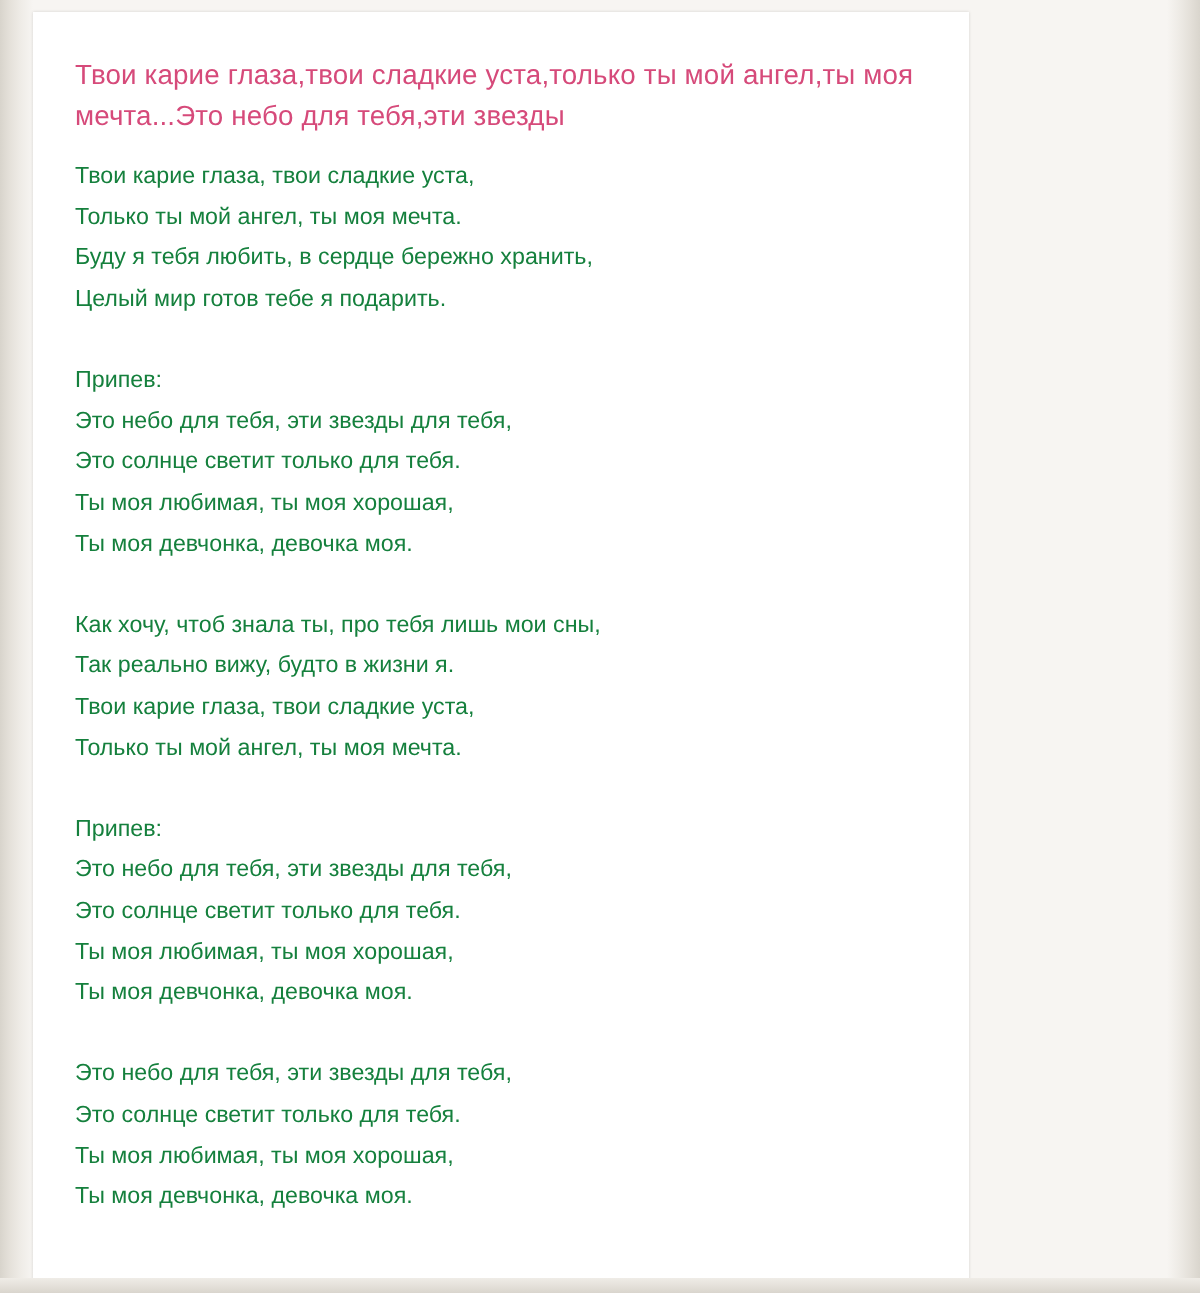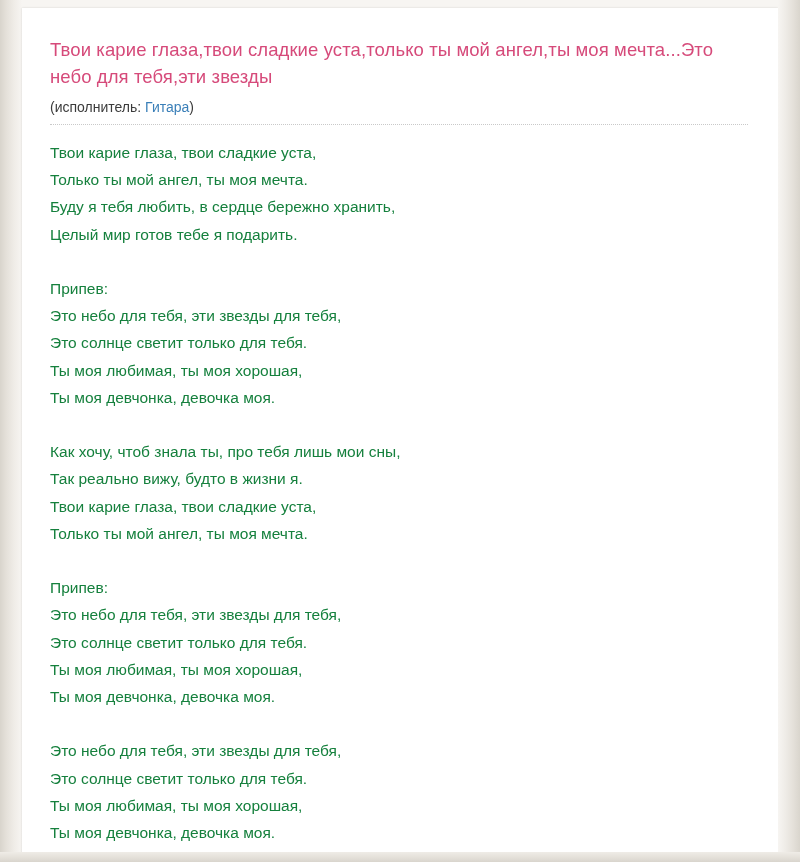--- a/index.html
+++ b/index.html
@@ -20,21 +20,21 @@
     width: 800px;
     height: 862px;
     background:
       linear-gradient(90deg, #d8d4cc 0px, #e4e0d9 6px, #efece7 14px, #f7f5f2 22px),
       #f2f0ec;
   }
   .sheet {
     position: absolute;
     left: 22px;
     top: 8px;
-    width: 756px;
+    width: 624px;
     height: 846px;
     background: #ffffff;
     box-shadow: 0 0 2px rgba(0,0,0,0.14);
   }
   .sheet-inner {
     padding: 28px 30px 0 28px;
     box-sizing: border-box;
   }
   .song-title {
     color: #d64a7a;
@@ -81,24 +81,20 @@
   }
 </style>
 </head>
 <body>
 
 <div class="page-frame">
   <div class="sheet">
     <div class="sheet-inner">
       <h1 class="song-title">Твои карие глаза,твои сладкие уста,только ты мой ангел,ты моя мечта...Это небо для тебя,эти звезды</h1>
 
-      <div class="performer-line">
-        <span>(исполнитель:</span>
-        <a class="performer-link" href="#">Гитара</a><span>)</span>
-      </div>
 
       <div class="lyrics">Твои карие глаза, твои сладкие уста,
 Только ты мой ангел, ты моя мечта.
 Буду я тебя любить, в сердце бережно хранить,
 Целый мир готов тебе я подарить.
 
 Припев:
 Это небо для тебя, эти звезды для тебя,
 Это солнце светит только для тебя.
 Ты моя любимая, ты моя хорошая,

